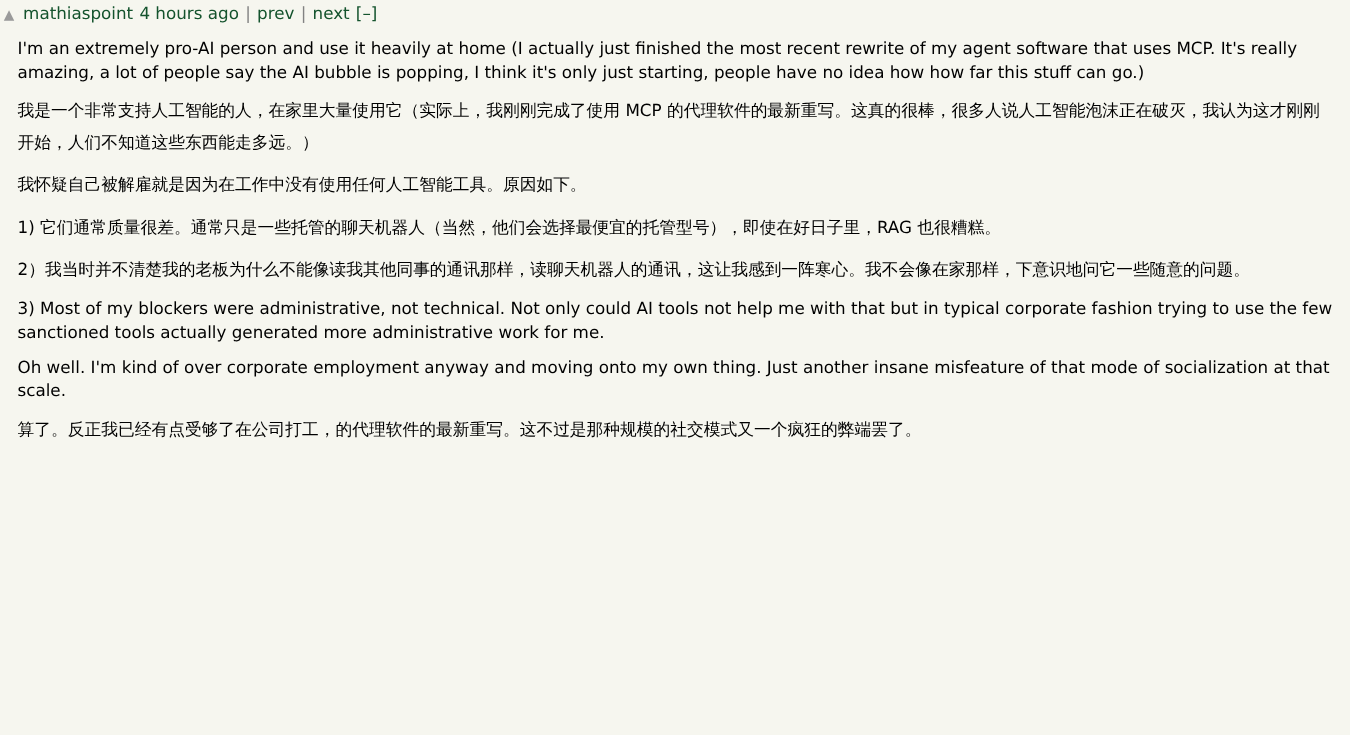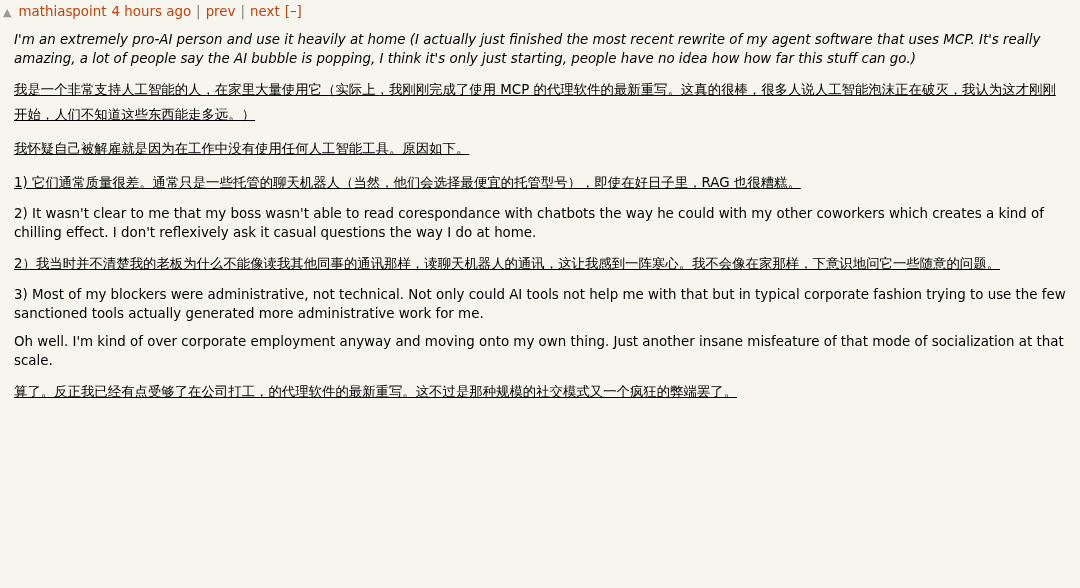--- a/index.html
+++ b/index.html
@@ -28,37 +28,37 @@
     text-decoration: none;
     cursor: pointer;
     margin-right: 2px;
   }
   .votearrow {
     color: #9a9a9a;
     font-size: 11px;
     line-height: 11px;
   }
   .comhead .link {
-    color: #c2410c;
+    color: #14532d;
     cursor: pointer;
   }
   .comhead .sep { color: #828282; }
   .toggle { cursor: pointer; }
   .comment-text {
     margin-left: 11px;
     margin-top: 0;
     color: #000000;
     font-size: 13.4px;
   }
   .para {
     margin: 9px 0 0 0;
   }
-  .para.first { margin-top: 11px; font-style: italic; }
+  .para.first { margin-top: 11px; }
   .para.en { line-height: 19px; }
-  .para.zh { line-height: 25px; text-decoration: underline; }
+  .para.zh { line-height: 25px; }
 </style>
 </head>
 <body>
 
 <div class="page">
 
   <div class="comhead">
     <span class="upvote"><span class="votearrow">▲</span></span>
     <span class="link">mathiaspoint</span>
     <span class="link">4 hours ago</span>
@@ -67,20 +67,19 @@
     <span class="sep">|</span>
     <span class="link">next</span>
     <span class="link toggle">[–]</span>
   </div>
 
   <div class="comment-text" id="comment-text">
       <p class="para en first">I'm an extremely pro-AI person and use it heavily at home (I actually just finished the most recent rewrite of my agent software that uses MCP. It's really amazing, a lot of people say the AI bubble is popping, I think it's only just starting, people have no idea how how far this stuff can go.)</p>
       <p class="para zh">我是一个非常支持人工智能的人，在家里大量使用它（实际上，我刚刚完成了使用 MCP 的代理软件的最新重写。这真的很棒，很多人说人工智能泡沫正在破灭，我认为这才刚刚开始，人们不知道这些东西能走多远。）</p>
       <p class="para zh">我怀疑自己被解雇就是因为在工作中没有使用任何人工智能工具。原因如下。</p>
       <p class="para zh">1) 它们通常质量很差。通常只是一些托管的聊天机器人（当然，他们会选择最便宜的托管型号），即使在好日子里，RAG 也很糟糕。</p>
-      <p class="para en">2) It wasn't clear to me that my boss wasn't able to read corespondance with chatbots the way he could with my other coworkers which creates a kind of chilling effect. I don't reflexively ask it casual questions the way I do at home.</p>
       <p class="para zh">2）我当时并不清楚我的老板为什么不能像读我其他同事的通讯那样，读聊天机器人的通讯，这让我感到一阵寒心。我不会像在家那样，下意识地问它一些随意的问题。</p>
       <p class="para en">3) Most of my blockers were administrative, not technical. Not only could AI tools not help me with that but in typical corporate fashion trying to use the few sanctioned tools actually generated more administrative work for me.</p>
       <p class="para en">Oh well. I'm kind of over corporate employment anyway and moving onto my own thing. Just another insane misfeature of that mode of socialization at that scale.</p>
       <p class="para zh">算了。反正我已经有点受够了在公司打工，的代理软件的最新重写。这不过是那种规模的社交模式又一个疯狂的弊端罢了。</p>
     </div>
 
 </div>
 
 </body></html>

